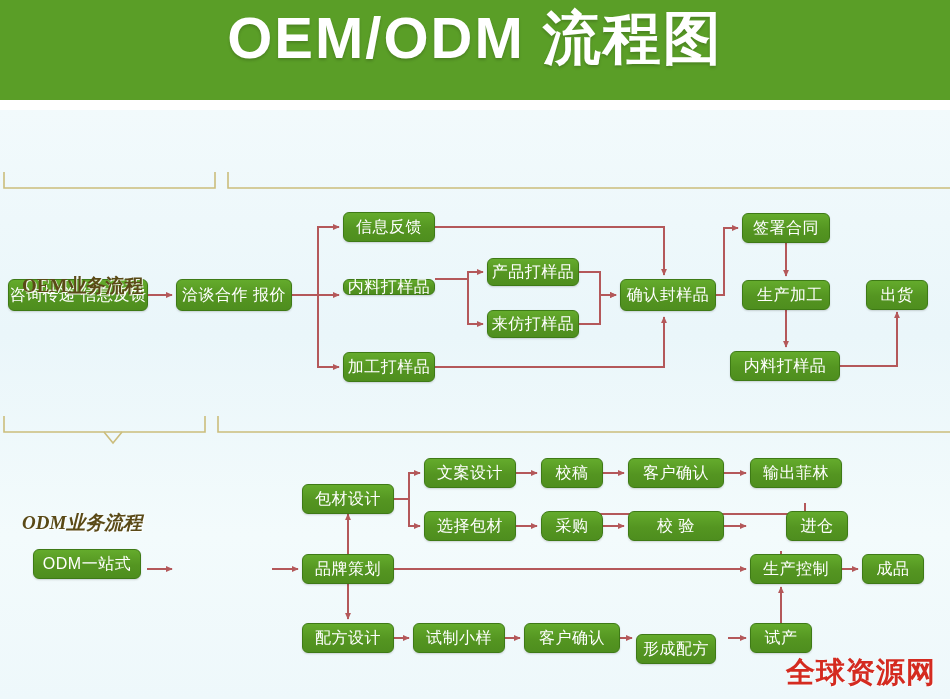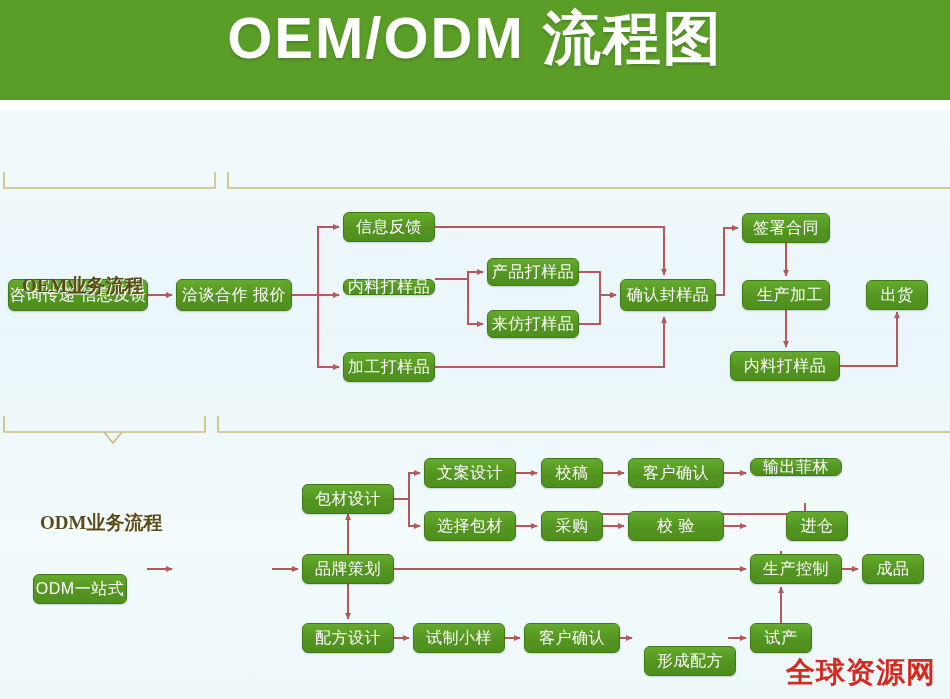--- a/index.html
+++ b/index.html
@@ -40,21 +40,21 @@
     white-space:nowrap;
     color:#5a4a17;
     font-family:"Liberation Serif","DejaVu Serif",serif;
     font-weight:bold;
     font-size:19px;
     letter-spacing:0px;
     text-shadow:1px 1px 0 rgba(255,255,255,.9);
     z-index:6;
   }
   #sect-oem{left:22px;top:163px;}
-  #sect-odm{left:40px;top:400px;}
+  #sect-odm{left:22px;top:400px;font-style:italic;}
 
   
   .node{
     position:absolute;
     box-sizing:border-box;
     background:linear-gradient(180deg,#64ab2c 0%,#549521 55%,#4e8e1e 100%);
     border:1px solid #3e7a16;
     border-radius:6px;
     color:#ffffff;
     display:flex;align-items:center;justify-content:center;
@@ -186,34 +186,34 @@
     <div class="node" id="oem-n4" style="left: 343px; top: 169px; width: 92px; height: 16px;">内料打样品</div>
     <div class="node" id="oem-n5" style="left: 343px; top: 242px; width: 92px; height: 30px;">加工打样品</div>
     <div class="node" id="oem-n6" style="left: 487px; top: 148px; width: 92px; height: 28px;">产品打样品</div>
     <div class="node" id="oem-n7" style="left: 487px; top: 200px; width: 92px; height: 28px;">来仿打样品</div>
     <div class="node" id="oem-n8" style="left: 620px; top: 169px; width: 96px; height: 32px;">确认封样品</div>
     <div class="node" id="oem-n9" style="left: 742px; top: 103px; width: 88px; height: 30px;">签署合同</div>
     <div class="node" id="oem-n10" style="left: 742px; top: 170px; width: 88px; height: 30px; padding-left: 8px;">生产加工</div>
     <div class="node" id="oem-n11" style="left: 730px; top: 241px; width: 110px; height: 30px;">内料打样品</div>
     <div class="node" id="oem-n12" style="left: 866px; top: 170px; width: 62px; height: 30px;">出货</div>
 
-    <div class="node" id="odm-m1" style="left: 33px; top: 464px; width: 94px; height: 30px;">ODM一站式</div>
+    <div class="node" id="odm-m1" style="left: 33px; top: 439px; width: 108px; height: 30px;">ODM一站式</div>
     <div class="node" id="odm-m3" style="left: 302px; top: 444px; width: 92px; height: 30px;">品牌策划</div>
     <div class="node" id="odm-m4" style="left: 302px; top: 374px; width: 92px; height: 30px; text-align: center;">包材设计</div>
     <div class="node" id="odm-m5" style="left: 424px; top: 348px; width: 92px; height: 30px;">文案设计</div>
     <div class="node" id="odm-m6" style="left: 541px; top: 348px; width: 62px; height: 30px;">校稿</div>
     <div class="node" id="odm-m7" style="left: 628px; top: 348px; width: 96px; height: 30px;">客户确认</div>
-    <div class="node" id="odm-m8" style="left: 750px; top: 348px; width: 92px; height: 18px; border-radius: 7px;">输出菲林</div>
+    <div class="node" id="odm-m8" style="left: 750px; top: 348px; width: 92px; height: 30px;">输出菲林</div>
     <div class="node" id="odm-m9" style="left: 424px; top: 401px; width: 92px; height: 30px;">选择包材</div>
-    <div class="node" id="odm-m10" style="left: 541px; top: 401px; width: 62px; height: 30px;">采购</div>
+    <div class="node" id="odm-m10" style="left: 541px; top: 401px; width: 62px; height: 30px; border-radius: 8px;">采购</div>
     <div class="node" id="odm-m11" style="left: 628px; top: 401px; width: 96px; height: 30px;">校  验</div>
     <div class="node" id="odm-m12" style="left: 750px; top: 401px; width: 62px; height: 30px; margin-left: 36px;">进仓</div>
     <div class="node" id="odm-m13" style="left: 750px; top: 444px; width: 92px; height: 30px;">生产控制</div>
     <div class="node" id="odm-m14" style="left: 862px; top: 444px; width: 62px; height: 30px;">成品</div>
     <div class="node" id="odm-m15" style="left: 302px; top: 513px; width: 92px; height: 30px;">配方设计</div>
     <div class="node" id="odm-m16" style="left: 413px; top: 513px; width: 92px; height: 30px;">试制小样</div>
     <div class="node" id="odm-m17" style="left: 524px; top: 513px; width: 96px; height: 30px;">客户确认</div>
-    <div class="node" id="odm-m18" style="left: 636px; top: 536px; width: 92px; height: 30px; margin-left: 8px;">形成配方</div>
+    <div class="node" id="odm-m18" style="left: 636px; top: 524px; width: 80px; height: 30px;">形成配方</div>
     <div class="node" id="odm-m19" style="left: 750px; top: 513px; width: 62px; height: 30px;">试产</div>
 
     <div class="watermark">全球资源网</div>
   </div>
 </div>
 
 </body></html>

